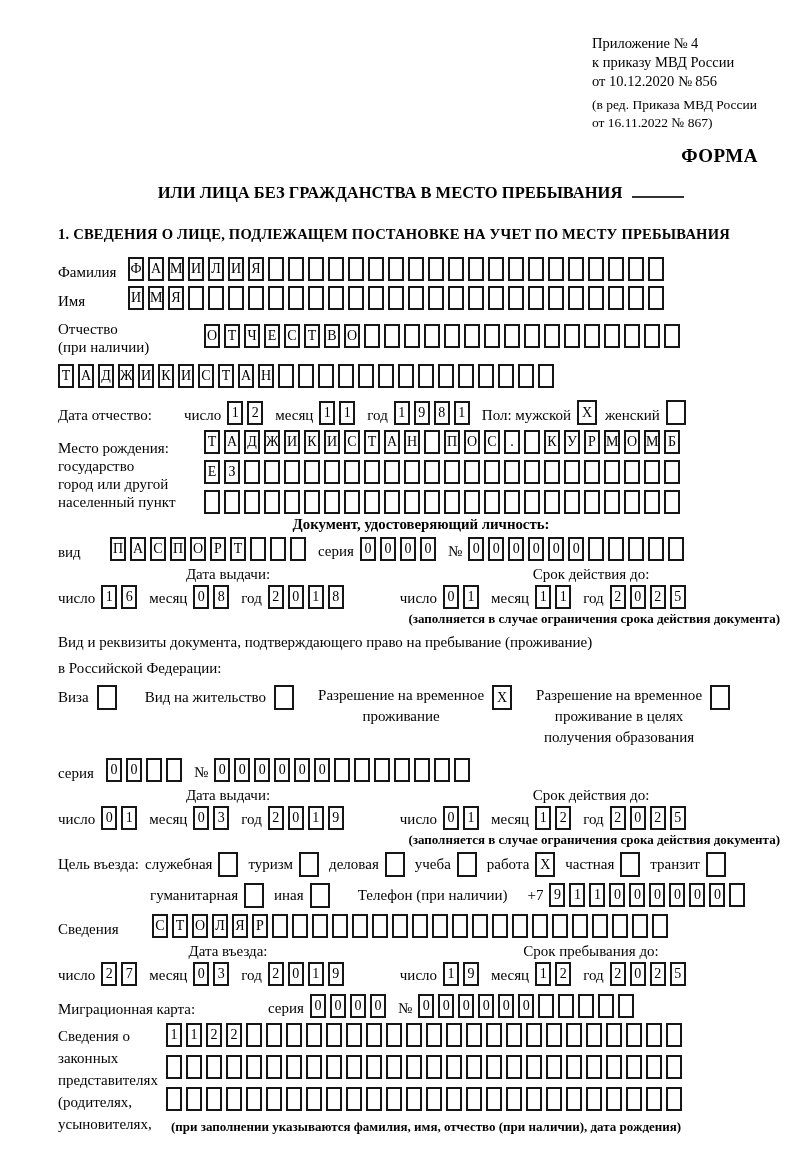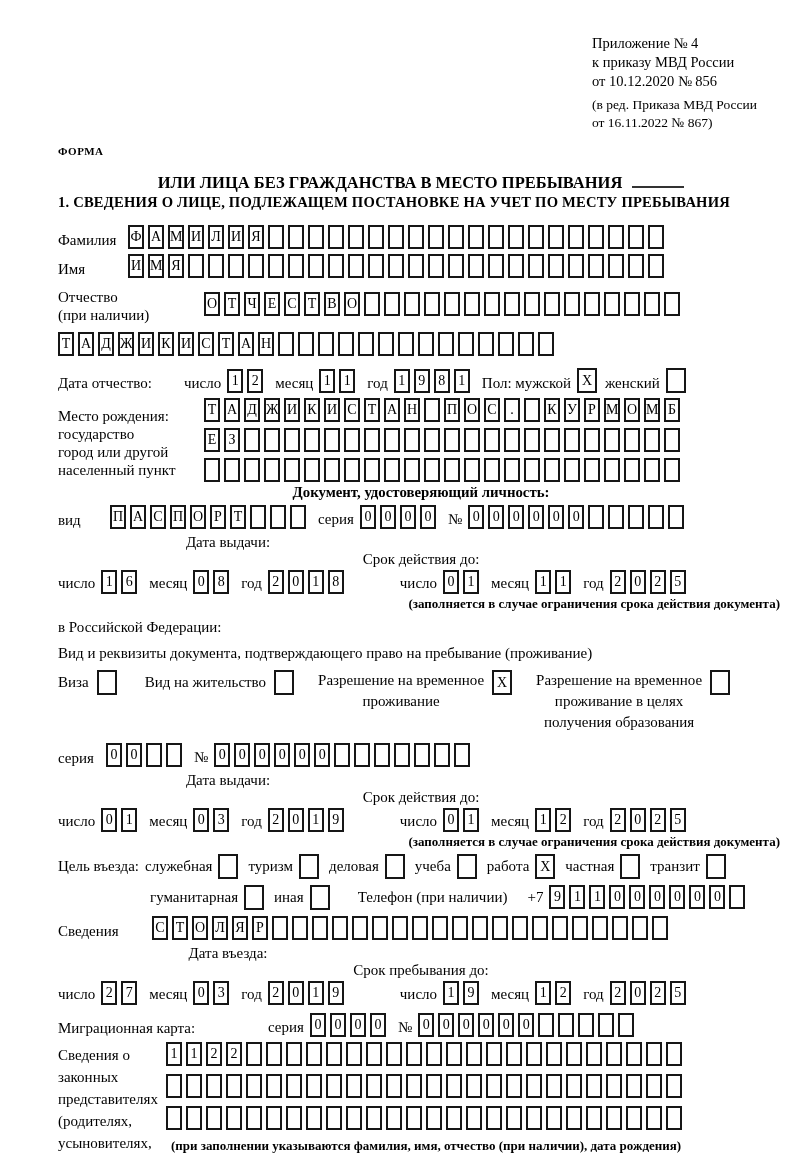--- a/index.html
+++ b/index.html
@@ -5,40 +5,40 @@
   * { box-sizing: border-box; }
   html,body { margin:0; padding:0; background:#ffffff; }
   .page {
     width:800px; height:1163px; overflow:hidden; position:relative;
     background:#fff; color:#000;
     font-family:"Liberation Serif","DejaVu Serif",serif;
     font-size:15px; padding:34px 16px 10px 58px;
   }
   .appendix { margin-left:auto; width:192px; line-height:19px; font-size:14.5px; }
   .appendix2 { margin-left:auto; width:192px; line-height:18px; font-size:13.5px; margin-top:5px; }
-  .forma { font-weight:bold; font-size:11px; padding-right:26px; margin-top:13px; letter-spacing:.5px; }
+  .forma { text-align:right; font-weight:bold; font-size:19px; padding-right:26px; margin-top:13px; letter-spacing:.5px; }
   .title { text-align:center; font-weight:bold; font-size:16.5px; line-height:23px; margin-top:14px; }
   .blankline { display:inline-block; width:52px; border-bottom:2.5px solid #333; height:14px; margin-left:10px; }
-  .sec1 { font-weight:bold; font-size:14.6px; margin-bottom:14px; letter-spacing:.2px; }
+  .sec1 { font-weight:bold; font-size:14.6px; margin-top:22px; margin-bottom:14px; letter-spacing:.2px; }
 
   .frow { display:flex; align-items:center; margin-bottom:5px; }
   .flabel { flex:none; padding-top:5px; line-height:18px; }
   .cells { display:flex; flex:none; }
   .cell {
     flex:none; width:16px; height:24px; border:2px solid #161616;
     margin-right:4px; text-align:center; line-height:20px; font-size:14px;
   }
   .checkbox {
     flex:none; display:inline-block; width:20px; height:25px; border:2px solid #161616;
     text-align:center; line-height:21px; font-size:14px; vertical-align:top;
   }
   .dlbl { flex:none; padding-top:5px; margin:0 6px 0 8px; }
   .dlbl.first { margin-left:0; }
   .center-bold { text-align:center; font-weight:bold; font-size:14.8px; margin:2px 0 4px 0; }
-  .date-headings { display:flex; margin-top:2px;flex-direction:column; }
+  .date-headings { display:flex; margin-top:2px; }
   .date-headings .h1 { width:340px; text-align:center; }
   .date-headings .h2 { flex:1; text-align:center; }
   .date-row { display:flex; align-items:flex-start; margin-top:2px; }
   .date-right { margin-left:52px; display:flex; align-items:flex-start; }
   .date-note { text-align:right; font-size:13px; font-weight:bold; padding-right:4px; margin-top:2px; margin-bottom:4px; }
   .plain-line { line-height:22px; margin-top:4px; }
   .resrow { display:flex; align-items:flex-start; margin-top:6px; margin-bottom:10px; }
   .resitem { display:flex; align-items:flex-start; margin-right:14px; }
   .resitem .txt { padding-top:4px; margin-right:8px; }
   .resitem .txtc { text-align:center; line-height:21px; margin-right:8px; }
@@ -393,22 +393,22 @@
       <span class="cells">
           <span class="cell">2</span>
           <span class="cell">0</span>
           <span class="cell">2</span>
           <span class="cell">5</span>
         </span>
     </span>
   </div>
   <div class="date-note">(заполняется в случае ограничения срока действия документа)</div>
 
+  <div class="plain-line">Вид и реквизиты документа, подтверждающего право на пребывание (проживание)</div>
   <div class="plain-line">в Российской Федерации:</div>
-  <div class="plain-line">Вид и реквизиты документа, подтверждающего право на пребывание (проживание)</div>
 
   <div class="resrow">
     <span class="resitem">
       <span class="txt">Виза</span>
       <span class="checkbox"></span>
     </span>
     <span class="resitem" style="margin-left:14px">
       <span class="txt">Вид на жительство</span>
       <span class="checkbox"></span>
     </span>

